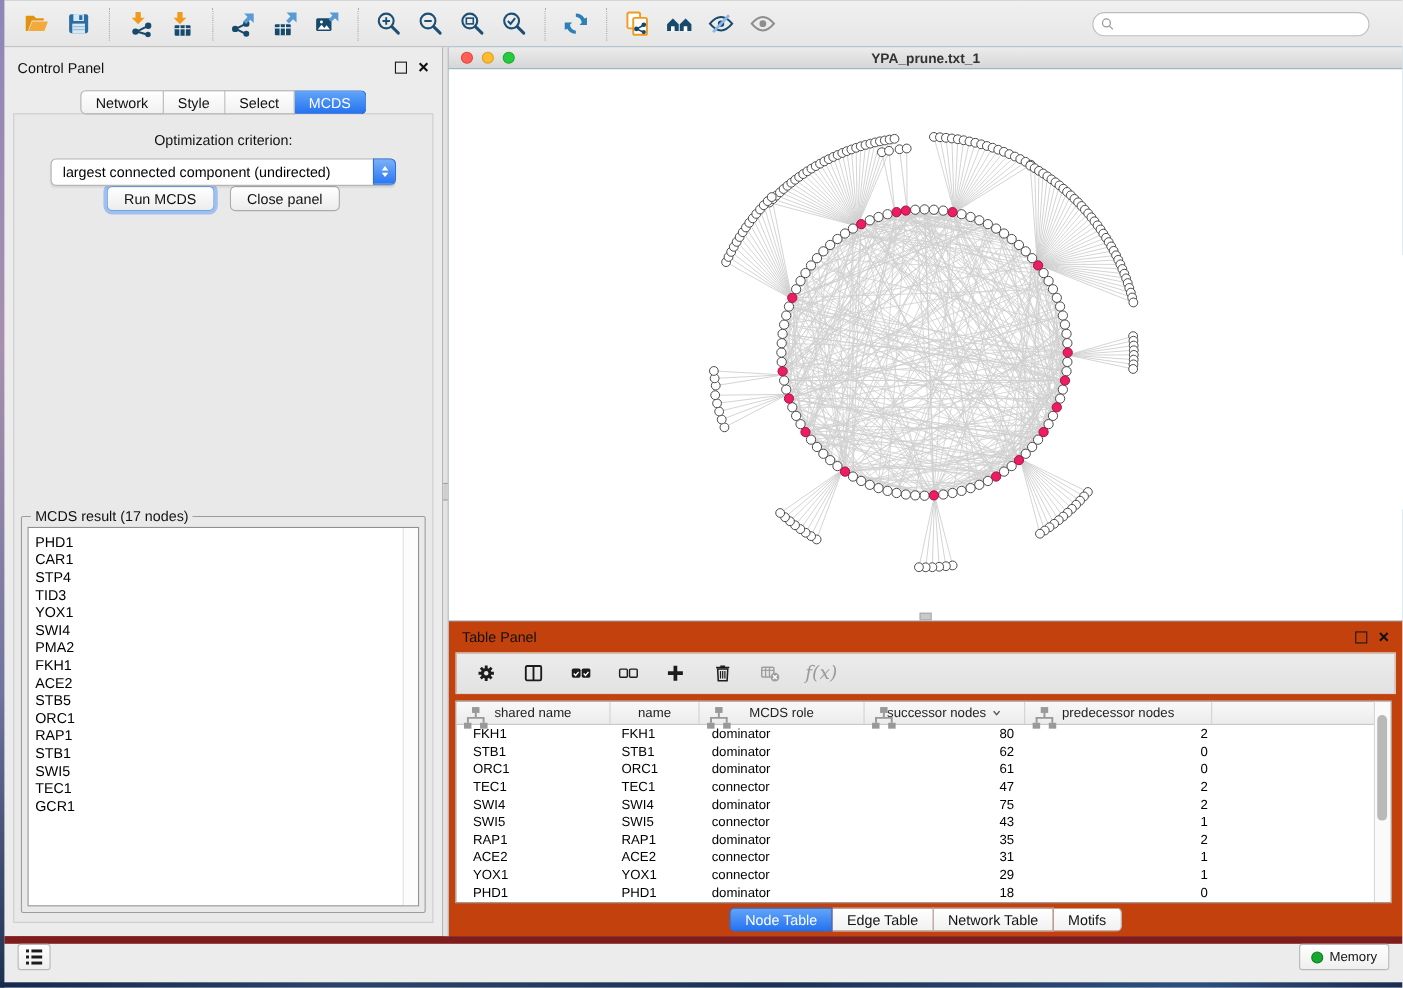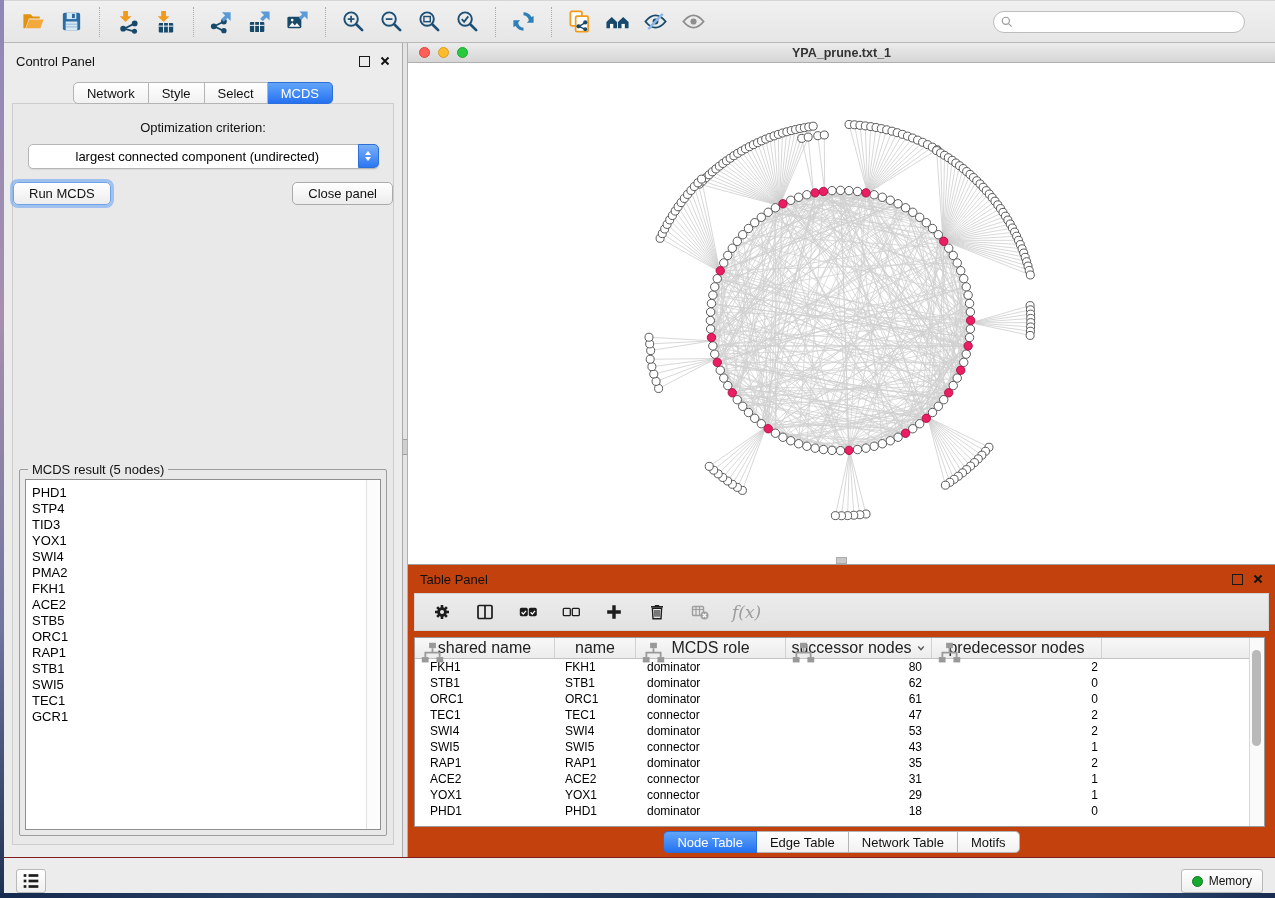--- a/index.html
+++ b/index.html
@@ -43,31 +43,31 @@
   .tab{height:22px;line-height:21px;padding:0 13px;font-size:13px;color:#111;cursor:default;
        background:linear-gradient(#ffffff,#f1f1f1);border:1px solid #b4b4b4;border-left:none;
        font-family:"Liberation Sans",sans-serif;}
   .tab:first-child{border-left:1px solid #b4b4b4;border-radius:5px 0 0 5px;}
   .tab:last-child{border-radius:0 5px 5px 0;}
   .tab.active{background:linear-gradient(#61a5f9,#2572f1);color:#fff;border-color:#2b6fd8;}
   .cp-body{flex:1;margin:0 8px 12px;background:#e9e9e9;border:1px solid #cdcdcd;
        position:relative;min-height:0;}
   .crit-label{text-align:center;margin-top:16px;font-size:13px;color:#111;}
   .dropdown{margin:9px auto 0;width:312px;height:23px;position:relative;background:#fff;
-       border:1px solid #b6b6b6;border-radius:5px;box-shadow:0 1px 1px rgba(0,0,0,.07);padding-left:37px;}
+       border:1px solid #b6b6b6;border-radius:5px;box-shadow:0 1px 1px rgba(0,0,0,.07);}
   .dropdown-text{line-height:23px;padding-left:10px;font-size:13px;color:#000;white-space:nowrap;}
   .dropdown-cap{position:absolute;right:-1px;top:-1px;width:21px;height:24px;
        border-radius:0 5px 5px 0;background:linear-gradient(#79b1f9,#2b76f2);
        border:1px solid #2b6fd8;box-sizing:border-box;display:flex;flex-direction:column;
        align-items:center;justify-content:center;gap:2px;}
   .arr-up{width:0;height:0;border-left:3.5px solid transparent;border-right:3.5px solid transparent;
        border-bottom:4.5px solid #fff;}
   .arr-down{width:0;height:0;border-left:3.5px solid transparent;border-right:3.5px solid transparent;
        border-top:4.5px solid #fff;}
-  .btn-row{display:flex;justify-content:space-between;gap:14px;margin-top:13px;}
+  .btn-row{display:flex;justify-content:center;gap:14px;}
   .mac-btn{height:23px;padding:0 15px;font-size:13px;color:#111;cursor:default;
        background:linear-gradient(#ffffff,#ececec);border:1px solid #ababab;border-radius:5px;
        font-family:"Liberation Sans",sans-serif;}
   .mac-btn.focused{box-shadow:0 0 0 3px rgba(100,160,245,.55);border-color:#6ea3e8;}
   .result-group{position:absolute;left:6px;right:6px;top:365px;bottom:8px;
        border:1px solid #9d9d9d;border-radius:2px;}
   .result-legend{position:absolute;top:-8px;left:8px;background:#e9e9e9;padding:0 4px;
        font-size:13px;color:#111;}
   .result-list{position:absolute;left:5px;right:5px;top:9px;bottom:5px;background:#fff;
        border:1px solid #8f8f8f;overflow:hidden;}
@@ -108,40 +108,40 @@
        background:none;border:none;padding:0;}
   .tp-btn svg{width:18px;height:18px;}
   .fx{font-family:"DejaVu Serif",serif;font-style:italic;font-size:17px;color:#9b9b9b;
        line-height:20px;}
   .tbl-wrap{flex:1;margin:6px 10px 0 6px;position:relative;background:#fff;
        border:1px solid #9a9a9a;min-height:0;}
   .tbl-grid{position:absolute;left:0;top:0;right:14px;bottom:0;overflow:hidden;}
   .tbl-header{display:grid;grid-template-columns:140px 81px 150px 146px 170px 1fr;height:20px;
        background:linear-gradient(#f8f8f8,#ececec);border-bottom:1px solid #c2c2c2;}
   .th{position:relative;display:flex;align-items:center;justify-content:center;gap:4px;
-       font-size:16px;color:#222;border-right:1px solid #d2d2d2;white-space:nowrap;}
+       font-size:12px;color:#222;border-right:1px solid #d2d2d2;white-space:nowrap;}
   .th .tree-pos{position:absolute;left:5px;top:3px;width:13px;height:13px;}
   .th .chev{width:10px;height:10px;}
   .tbl-row{display:grid;grid-template-columns:140px 81px 150px 146px 170px 1fr;height:16px;
        font-size:12px;color:#000;align-items:center;}
   .td{white-space:nowrap;overflow:hidden;}
   .td.c0{padding-left:15px;}
   .td.c1{padding-left:10px;}
   .td.c2{padding-left:11px;}
   .td.c3{text-align:right;padding-right:10px;}
   .td.c4{text-align:right;padding-right:4px;}
   .tbl-scroll{position:absolute;top:0;right:0;bottom:0;width:14px;background:#fafafa;
        border-left:1px solid #d8d8d8;}
   .tbl-thumb{position:absolute;top:12px;left:2px;width:9px;height:96px;background:#b9b9b9;
        border-radius:5px;}
   .tp-tabs{flex:0 0 30px;display:flex;justify-content:center;align-items:center;}
 
   
-  .status-bar{flex:0 0 35px;display:flex;align-items:flex-end;padding:0 12px;
-       background:#ececec;border-top:1px solid #7f1d1d;}
+  .status-bar{flex:0 0 35px;display:flex;align-items:flex-start;padding:0 12px;
+       background:#ececec;border-top:7px solid #7f1d1d;}
   .list-btn{width:30px;height:24px;background:linear-gradient(#fff,#efefef);
        border:1px solid #b9b9b9;border-radius:3px;display:flex;align-items:center;
        justify-content:center;padding:0;}
   .list-btn svg{width:17px;height:17px;}
   .memory-btn{margin-left:auto;height:24px;display:flex;align-items:center;gap:6px;
        background:linear-gradient(#fff,#efefef);border:1px solid #b9b9b9;border-radius:3px;
        padding:0 10px;font-size:12px;color:#111;font-family:"Liberation Sans",sans-serif;}
   .memory-dot{width:11px;height:11px;border-radius:50%;background:#17a82f;
        border:1px solid #0e7c20;box-sizing:border-box;}
 </style>
@@ -345,24 +345,25 @@
           <div class="dropdown-cap">
             <span class="arr-up"></span>
               <span class="arr-down"></span>
           </div>
         </div>
         <div class="btn-row">
           <button class="mac-btn focused">Run MCDS</button>
           <button class="mac-btn">Close panel</button>
         </div>
         <div class="result-group">
-          <span class="result-legend">MCDS result (5 nodes)</span>
+          <span class="result-legend">MCDS result (17 nodes)</span>
           <div class="result-list">
               <div class="result-items">
                 <div class="result-item">PHD1</div>
+                <div class="result-item">CAR1</div>
                 <div class="result-item">STP4</div>
                 <div class="result-item">TID3</div>
                 <div class="result-item">YOX1</div>
                 <div class="result-item">SWI4</div>
                 <div class="result-item">PMA2</div>
                 <div class="result-item">FKH1</div>
                 <div class="result-item">ACE2</div>
                 <div class="result-item">STB5</div>
                 <div class="result-item">ORC1</div>
                 <div class="result-item">RAP1</div>
@@ -1359,21 +1360,21 @@
                   <div class="td c1">TEC1</div>
                   <div class="td c2">connector</div>
                   <div class="td c3">47</div>
                   <div class="td c4">2</div>
                   <div class="td"></div>
                 </div>
                 <div class="tbl-row">
                   <div class="td c0">SWI4</div>
                   <div class="td c1">SWI4</div>
                   <div class="td c2">dominator</div>
-                  <div class="td c3">53</div>
+                  <div class="td c3">75</div>
                   <div class="td c4">2</div>
                   <div class="td"></div>
                 </div>
                 <div class="tbl-row">
                   <div class="td c0">SWI5</div>
                   <div class="td c1">SWI5</div>
                   <div class="td c2">connector</div>
                   <div class="td c3">43</div>
                   <div class="td c4">1</div>
                   <div class="td"></div>

